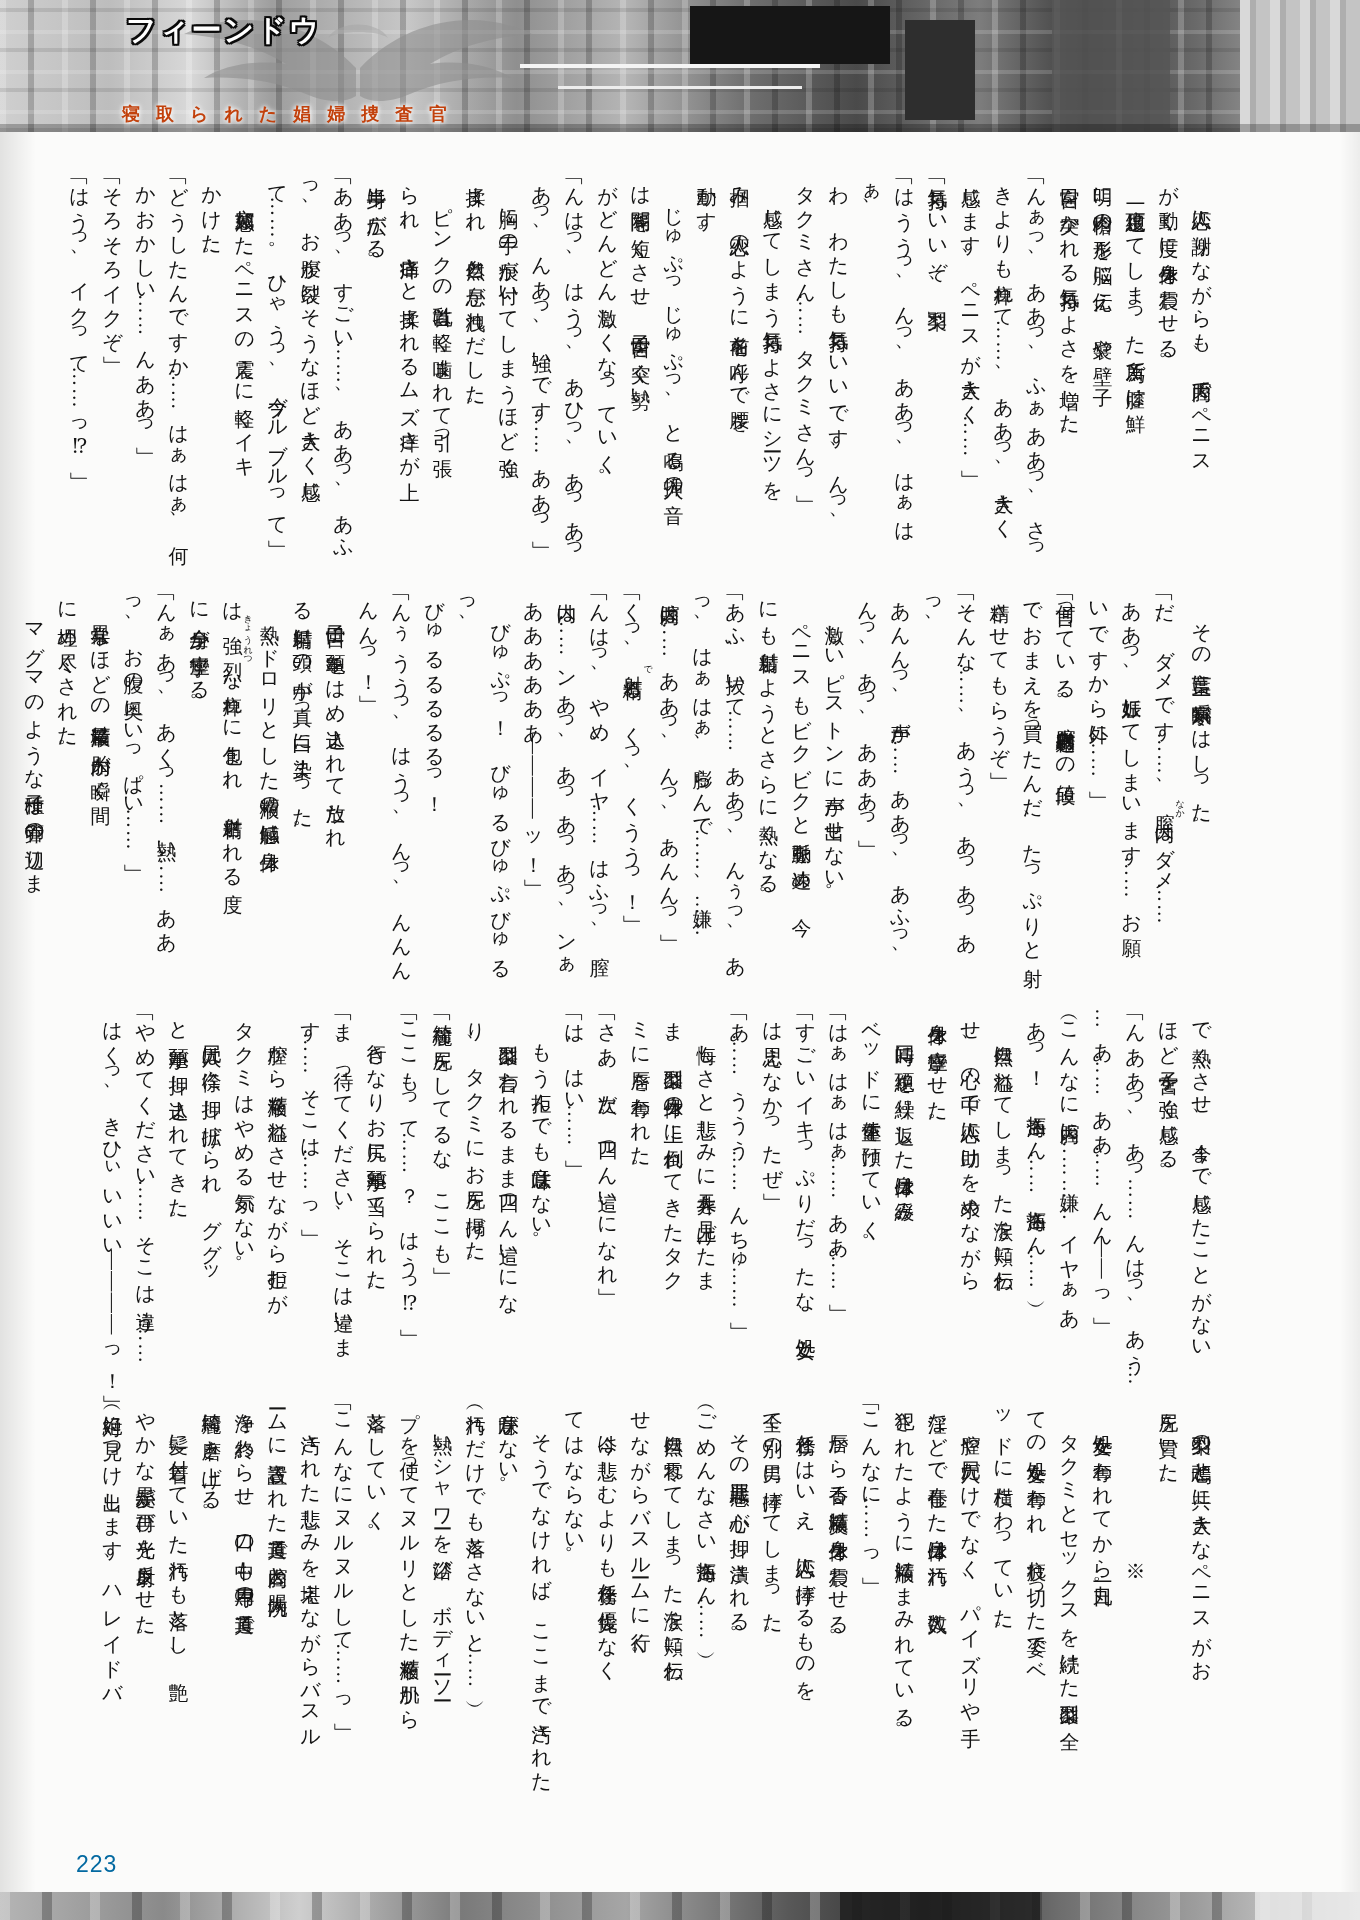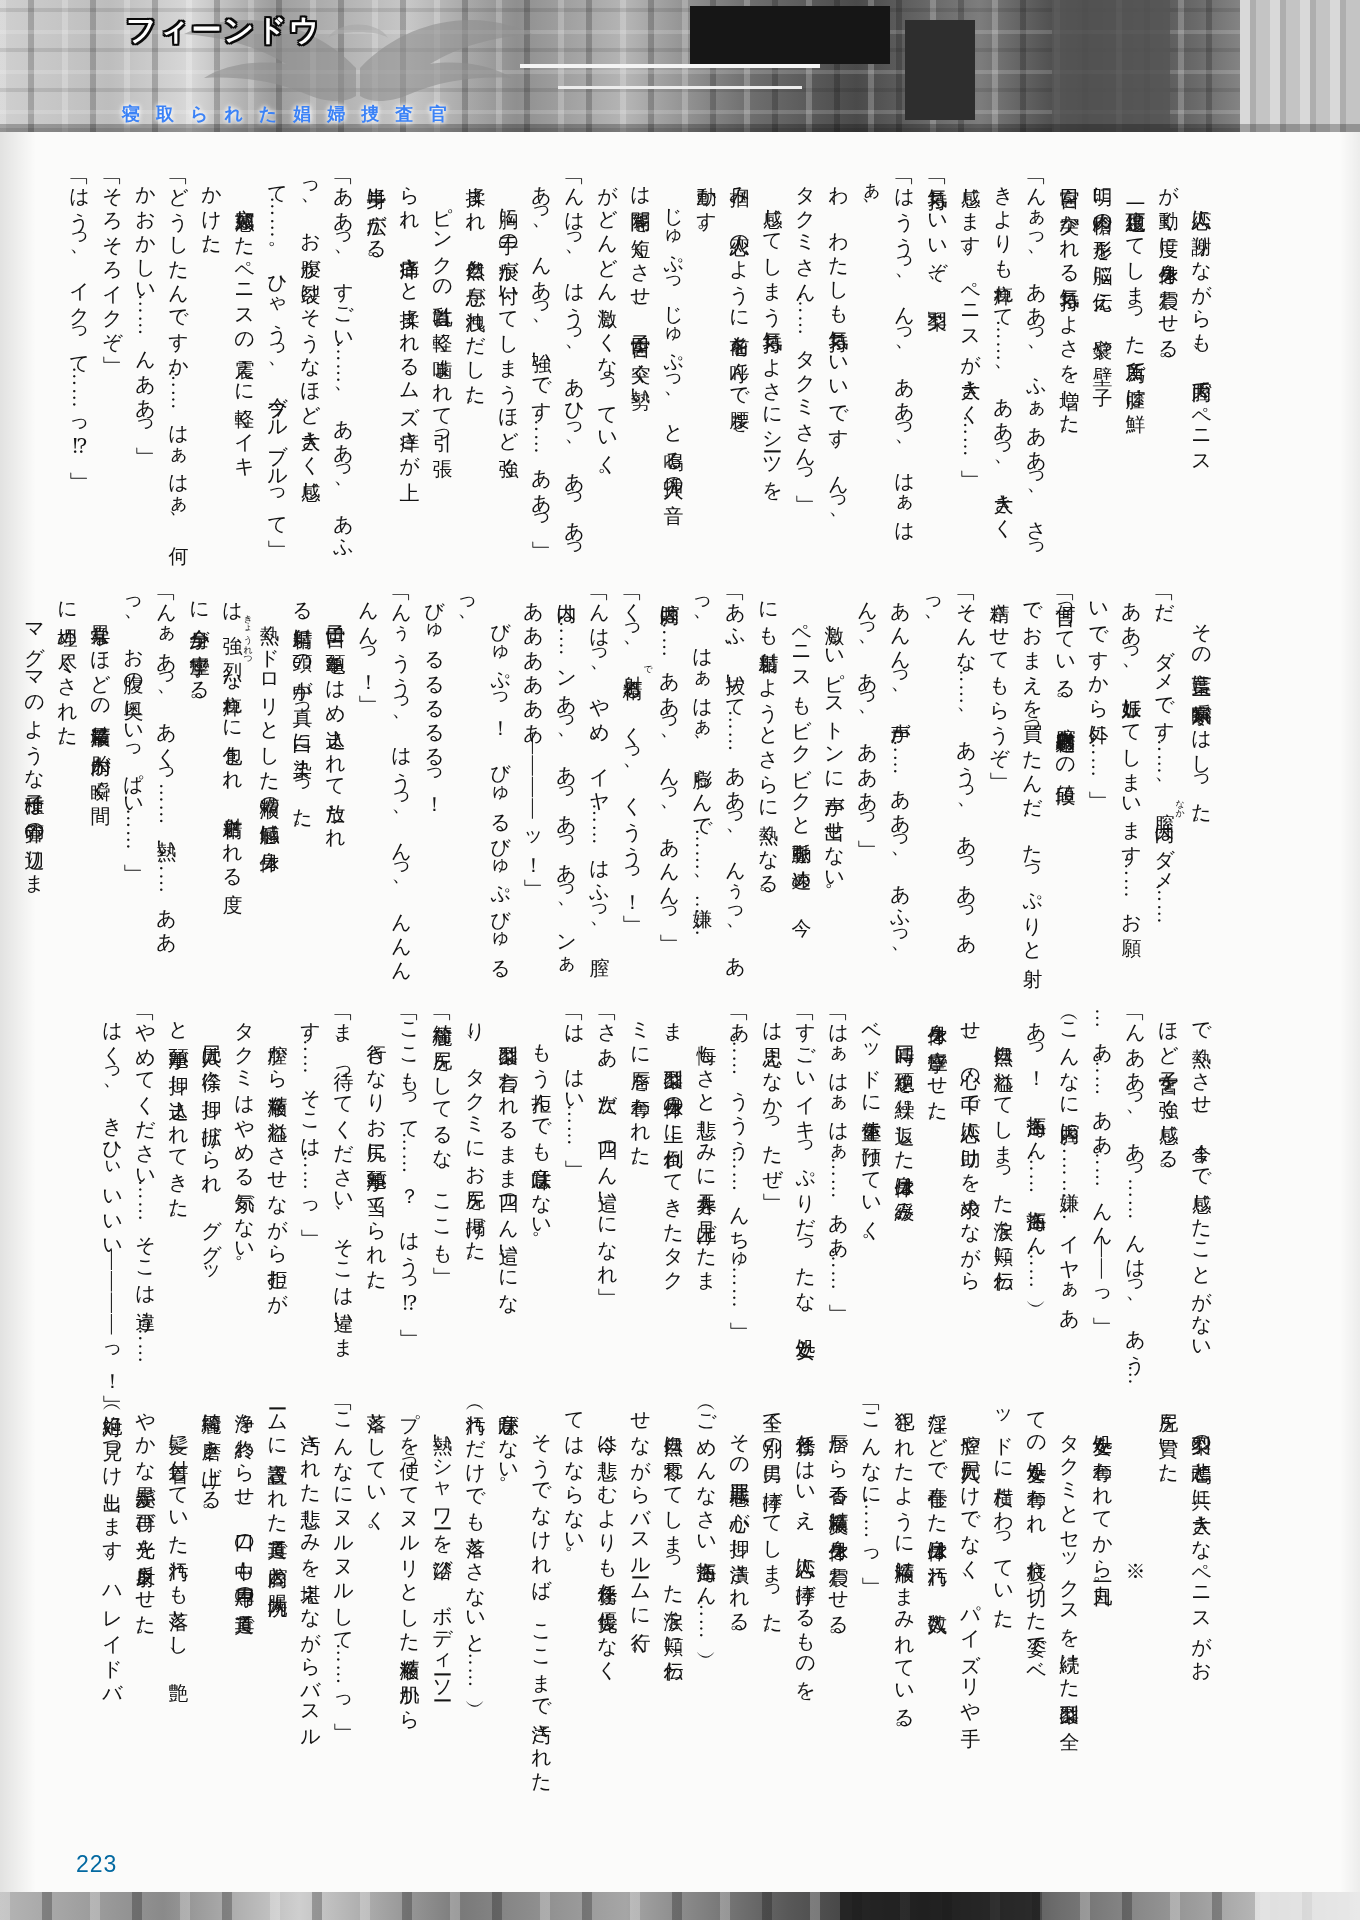--- a/index.html
+++ b/index.html
@@ -47,21 +47,21 @@
   .logo-kana-top{font-size:30px;letter-spacing:2px;margin-left:14px;}
   .logo-kana-bottom{font-size:37px;letter-spacing:1px;}
   .logo-title{
     position:absolute;left:176px;top:-4px;
     font-size:92px;font-weight:900;color:#0d0d0d;letter-spacing:4px;
     text-shadow:0 0 3px #fff,0 0 6px #fff,0 0 10px #fff;
     line-height:1;
   }
   .subtitle{
     position:absolute;left:10px;top:88px;width:410px;
-    font-size:18px;font-weight:bold;color:#3b82f6;letter-spacing:16px;white-space:nowrap;
+    font-size:18px;font-weight:bold;color:#c2410c;letter-spacing:16px;white-space:nowrap;
     text-shadow:0 0 4px #fff,0 0 6px #fff;
   }
   
   .band{
     position:absolute;right:142px;height:396px;
     writing-mode:vertical-rl;
     font-size:20px;letter-spacing:1.5px;color:#141414;
   }
   .band .col{display:block;line-height:33px;}
   .band rt{font-size:9px;letter-spacing:0;}

